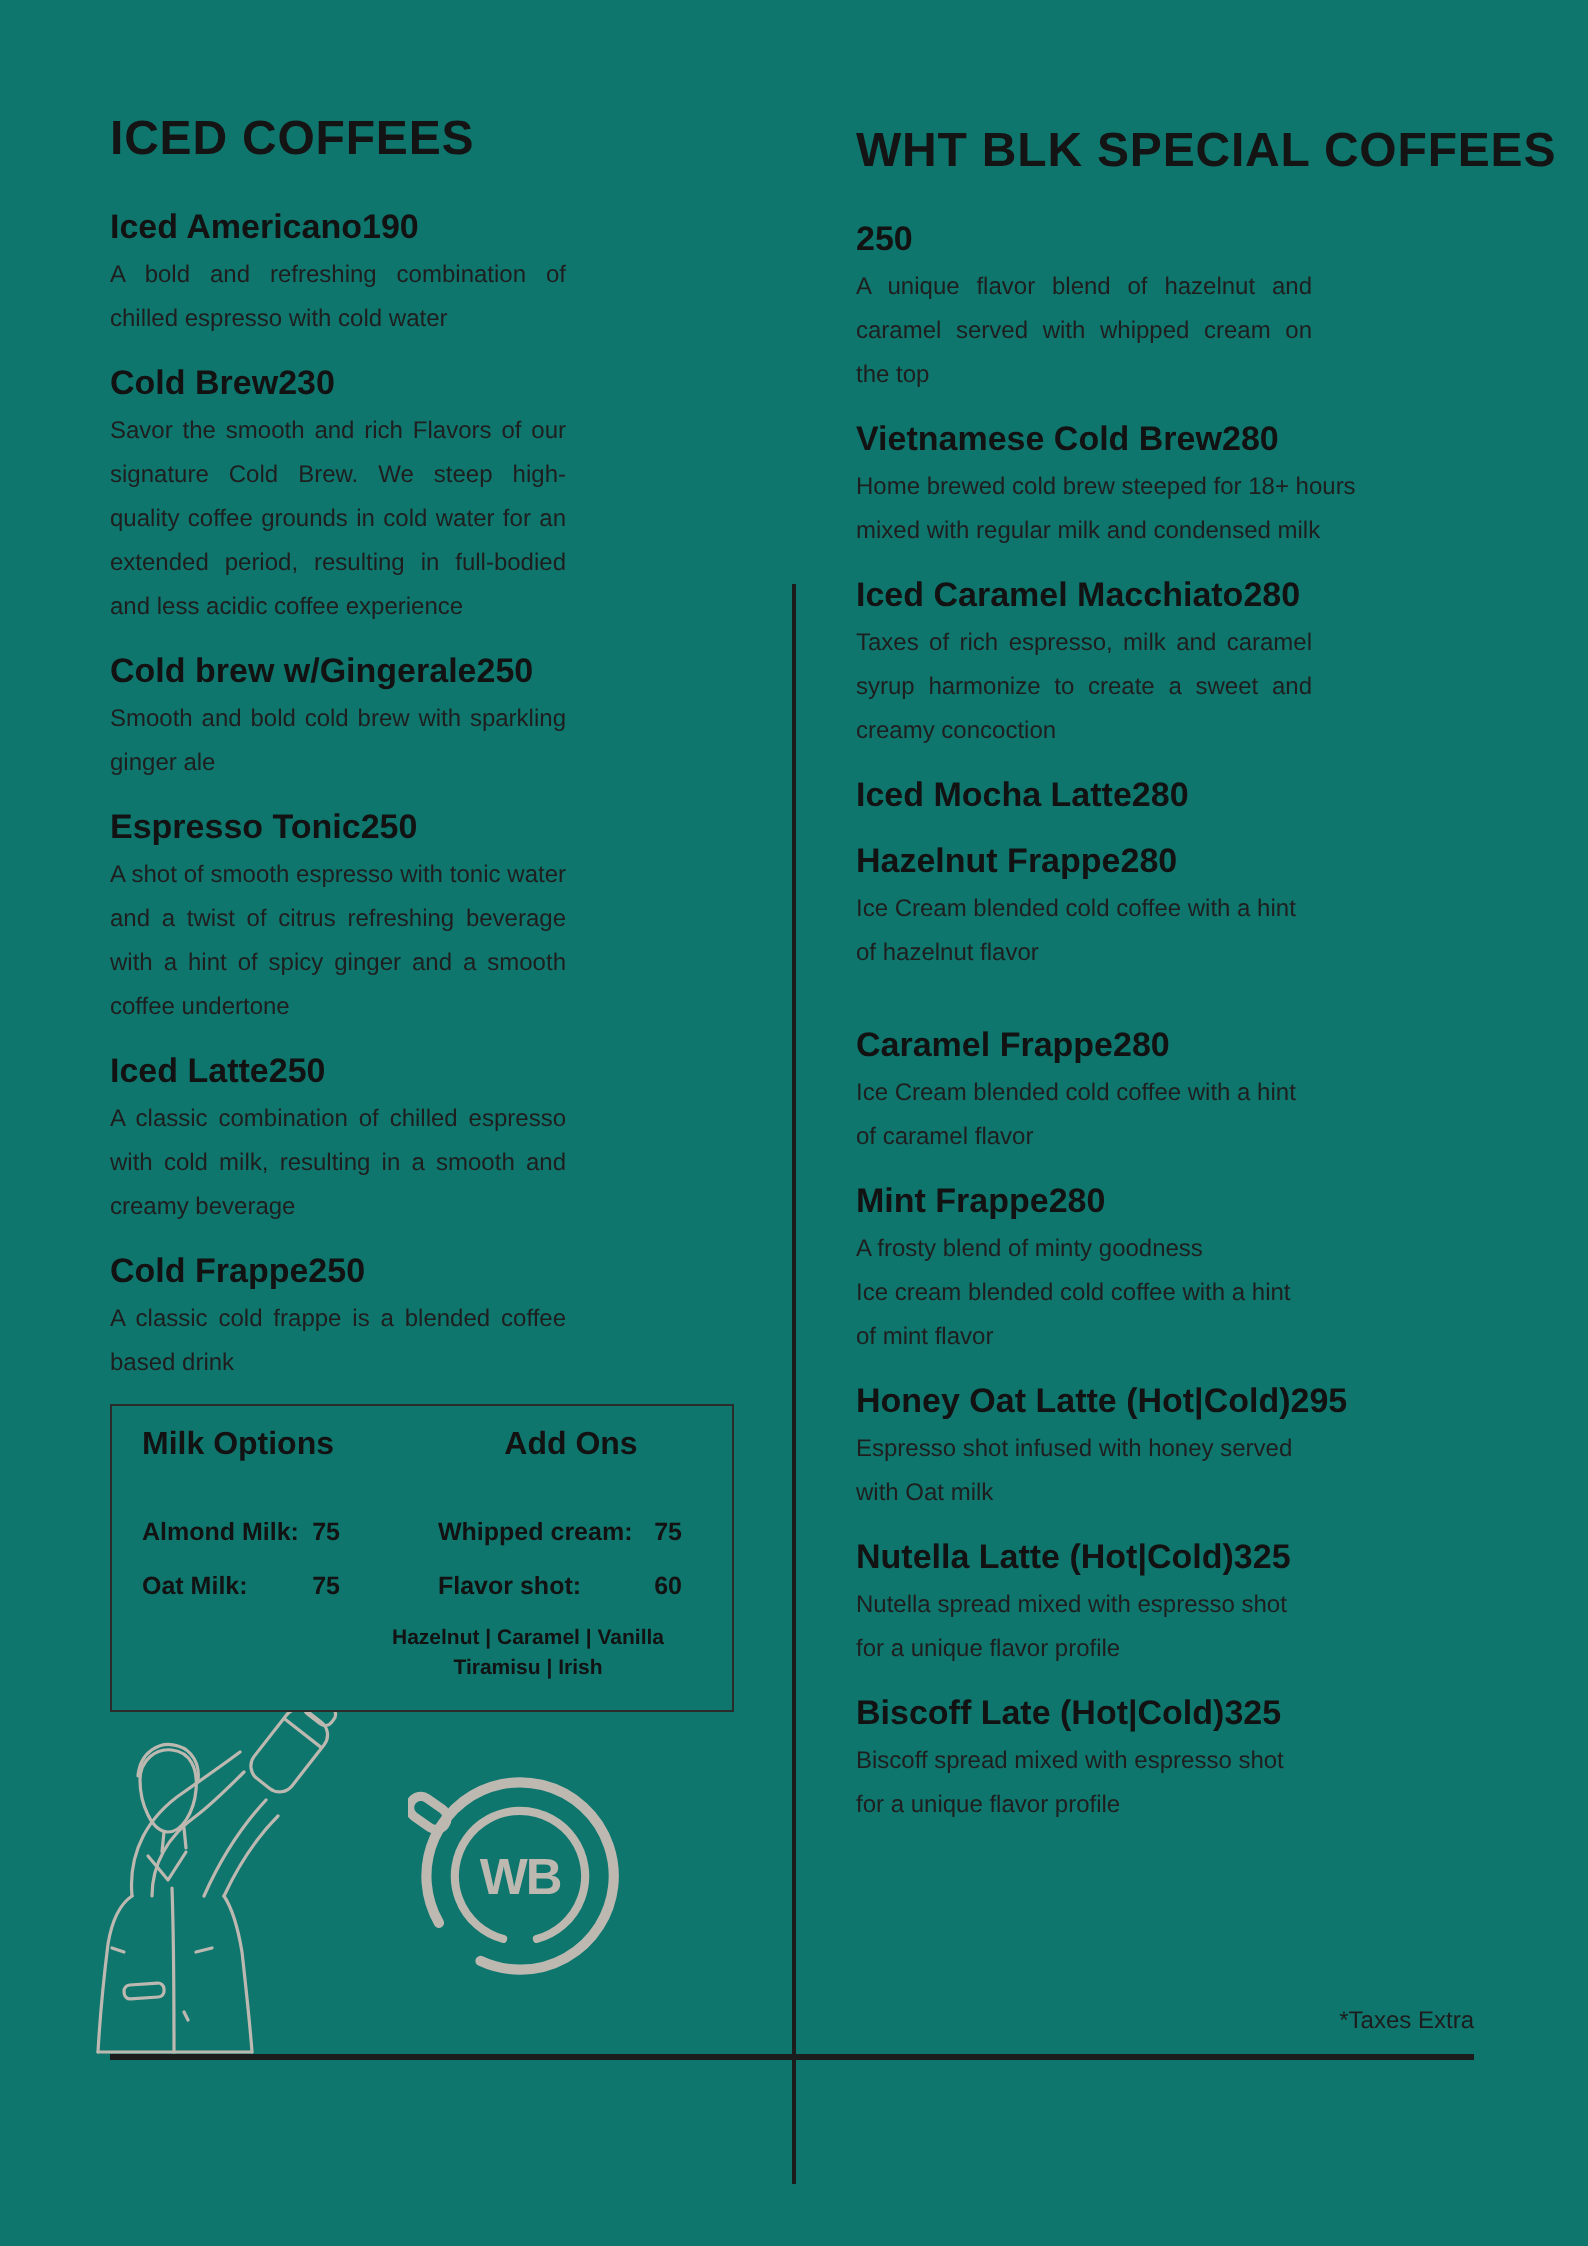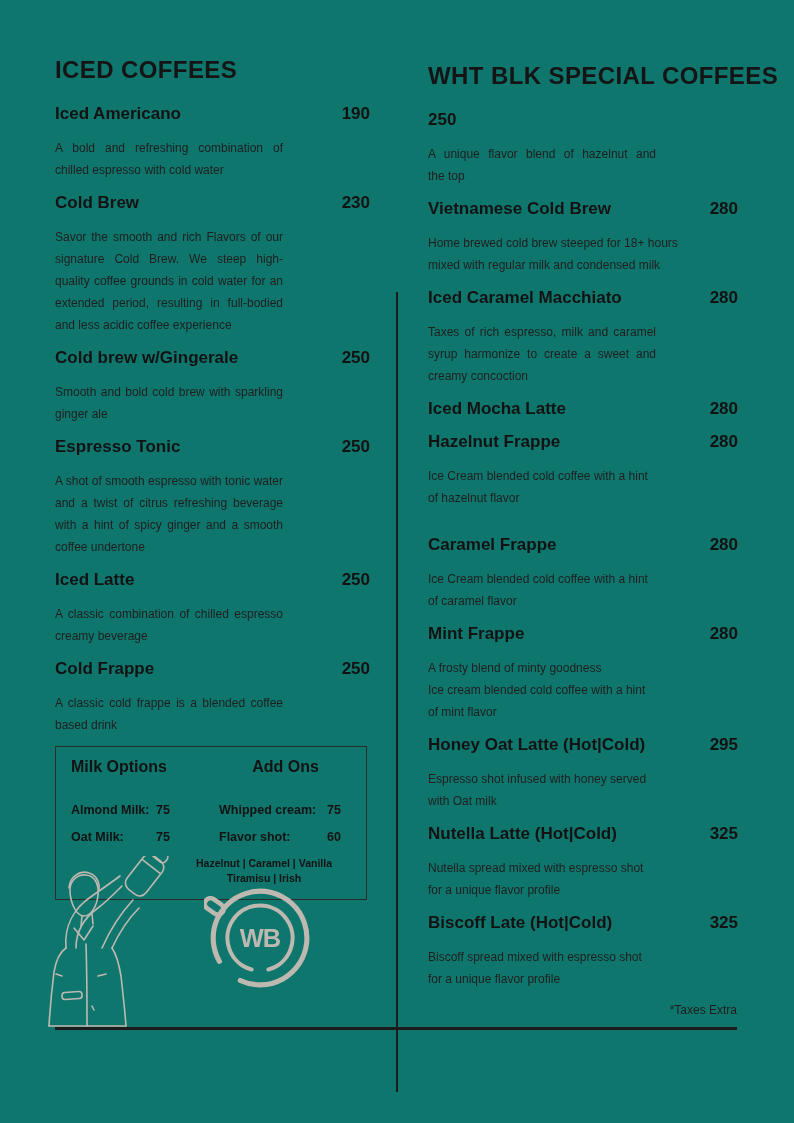--- a/index.html
+++ b/index.html
@@ -26,27 +26,26 @@
     letter-spacing: 0.4px;
     color: #141414;
     line-height: 27px;
     margin-bottom: 19px;
     white-space: nowrap;
   }
 
   .menu-item { margin-bottom: 10px; }
   .item-head {
     display: flex;
-    justify-content: space-between;
     align-items: baseline;
     line-height: 23px;
   }
   .item-name  { font-size: 17px; font-weight: 700; color: #121212; white-space: nowrap; }
   .item-price { font-size: 17px; font-weight: 700; color: #121212; }
-  .item-desc  { margin-top: 12px; }
+  .item-desc  { margin-top: 1px; }
   .desc-line {
     font-size: 12px;
     line-height: 22px;
     color: #1e1e1e;
     white-space: nowrap;
   }
   .desc-line.jline {
     white-space: normal;
     width: 228px;
     text-align: justify;
@@ -163,20 +162,21 @@
             <div class="desc-line">coffee undertone</div>
           </div>
   </div>
         <div class="menu-item">
     <div class="item-head">
       <span class="item-name">Iced Latte</span>
       <span class="item-price">250</span>
     </div>
     <div class="item-desc">
             <div class="desc-line jline">A classic combination of chilled espresso</div>
+            <div class="desc-line jline">with cold milk, resulting in a smooth and</div>
             <div class="desc-line">creamy beverage</div>
           </div>
   </div>
         <div class="menu-item">
     <div class="item-head">
       <span class="item-name">Cold Frappe</span>
       <span class="item-price">250</span>
     </div>
     <div class="item-desc">
             <div class="desc-line jline">A classic cold frappe is a blended coffee</div>
@@ -221,20 +221,21 @@
 
   <div class="col col-right">
     <div class="section-title">WHT BLK SPECIAL COFFEES</div>
     <div id="right-items">
         <div class="menu-item">
     <div class="item-head">
       <span class="item-price">250</span>
     </div>
     <div class="item-desc">
             <div class="desc-line jline">A unique flavor blend of hazelnut and</div>
+            <div class="desc-line jline">caramel served with whipped cream on</div>
             <div class="desc-line">the top</div>
           </div>
   </div>
         <div class="menu-item">
     <div class="item-head">
       <span class="item-name">Vietnamese Cold Brew</span>
       <span class="item-price">280</span>
     </div>
     <div class="item-desc">
             <div class="desc-line">Home brewed cold brew steeped for 18+ hours</div>

